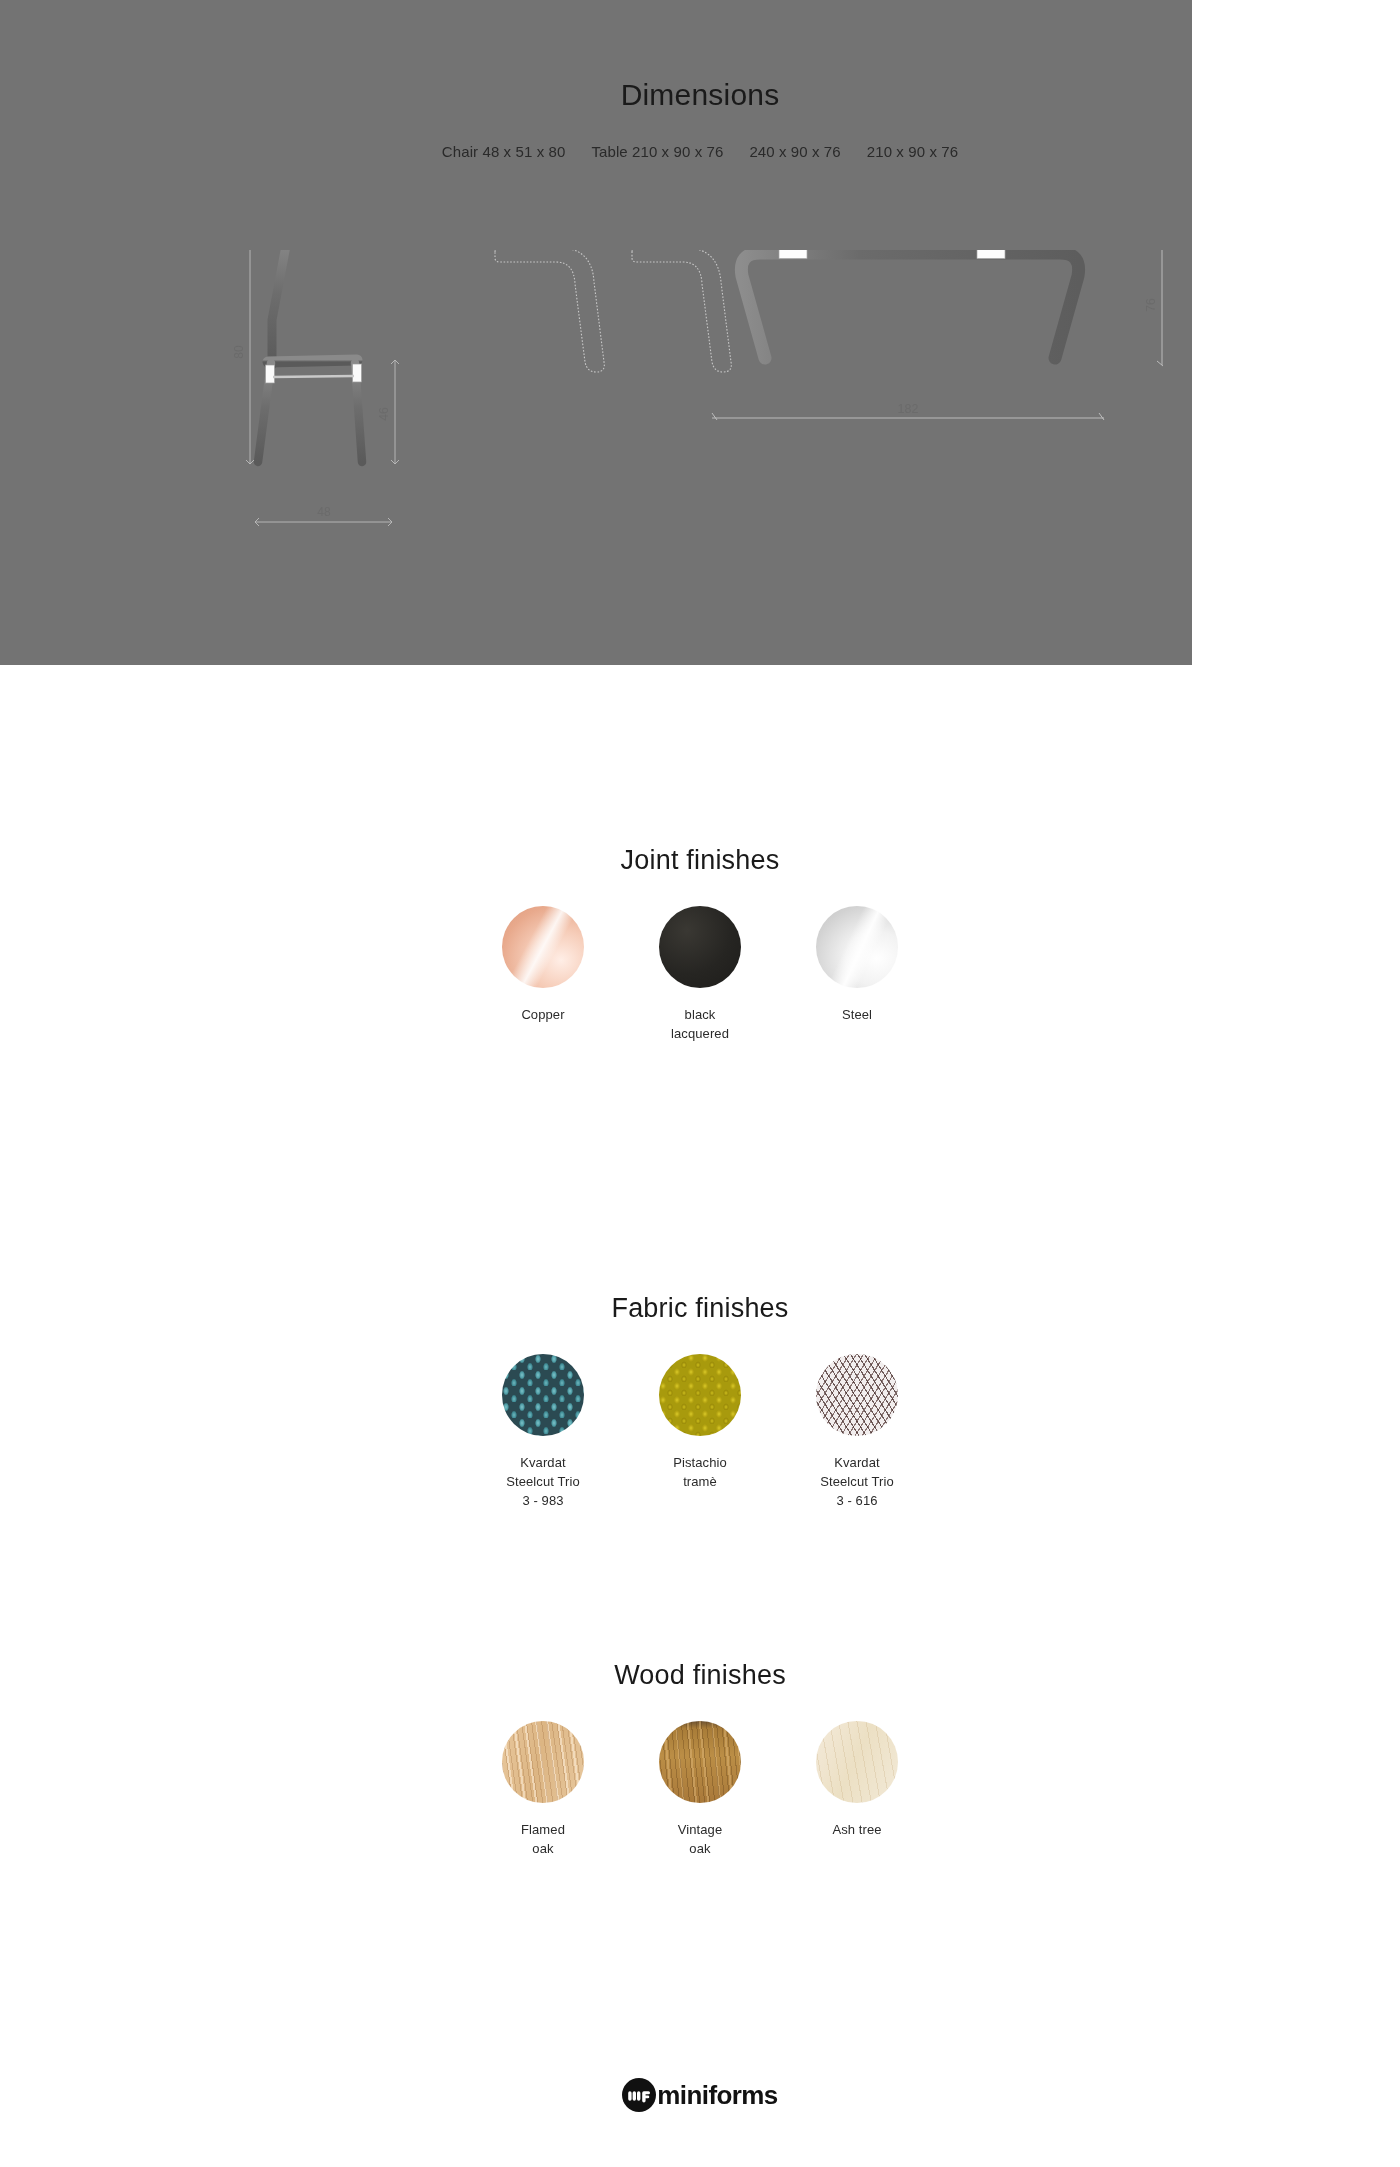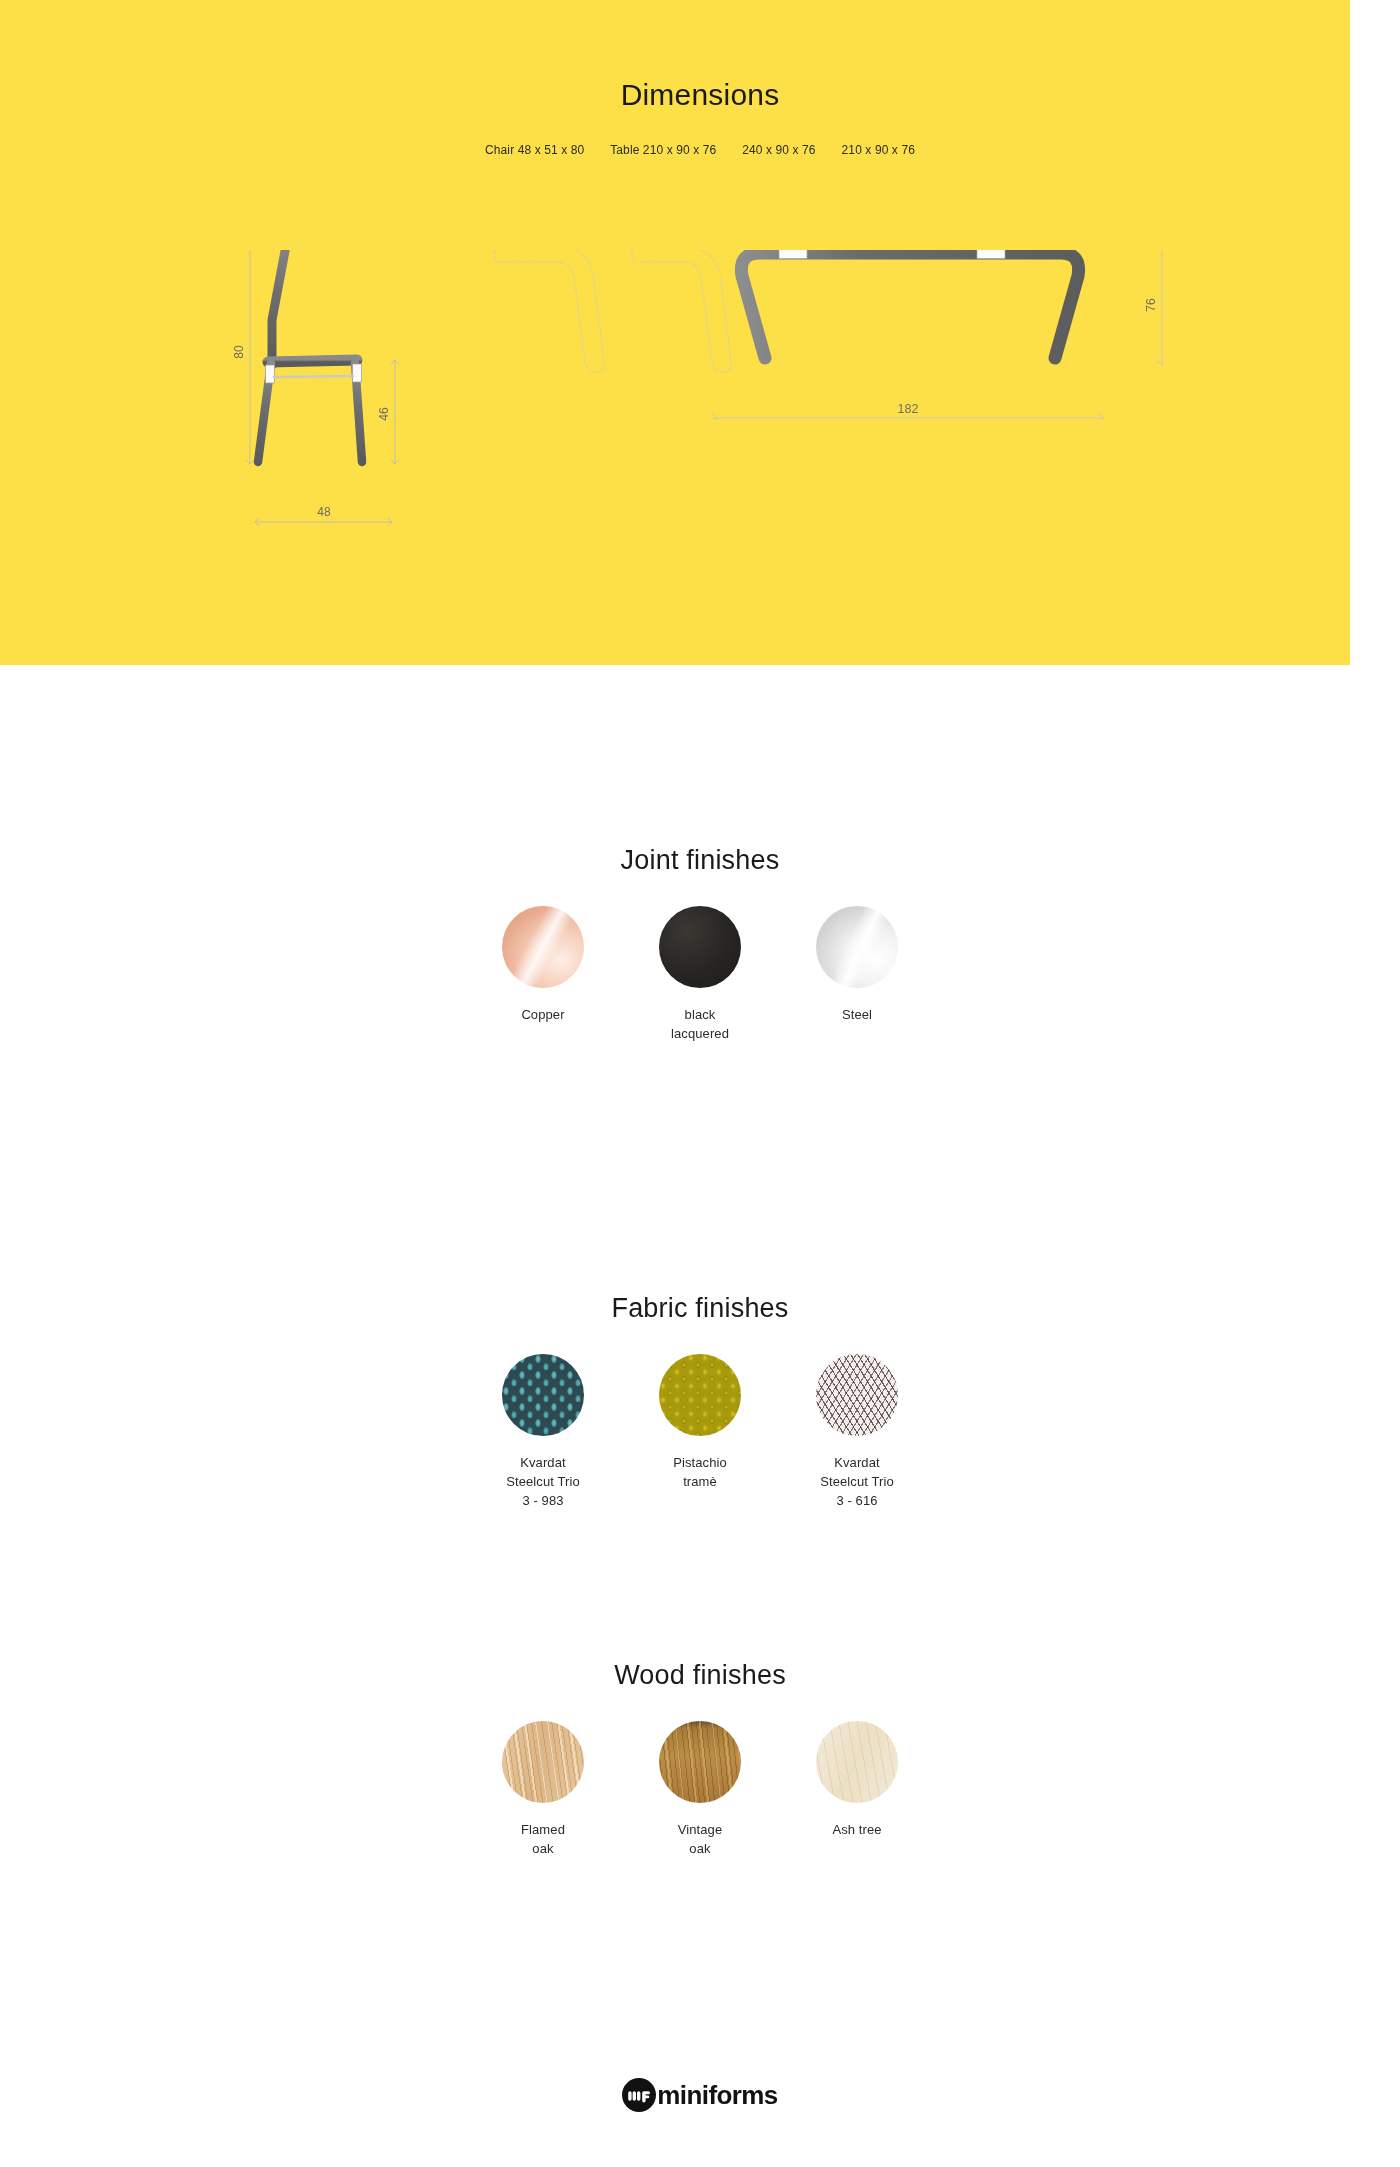--- a/index.html
+++ b/index.html
@@ -8,35 +8,35 @@
     width:1400px;
     background:#ffffff;
     font-family:"Liberation Sans", sans-serif;
     color:#1b1b1b;
     -webkit-font-smoothing:antialiased;
   }
   .page { width:1400px; height:2167px; position:relative; overflow:hidden; }
 
   
   .dimensions-panel {
-    position:absolute; left:0; top:0; width:1350px; height:665px;
-    background:#fde047;
+    position:absolute; left:0; top:0; width:1192px; height:665px;
+    background:#737373;
     text-decoration:underline;
   }
   .dim-title {
     position:absolute; left:0; top:78px; width:1400px;
     text-align:center; font-size:30px; font-weight:400;
     letter-spacing:0.2px; color:#1a1a1a;
   }
   .dim-specs {
     position:absolute; left:0; top:143px; width:1400px;
     text-align:center; font-size:0;
   }
   .dim-specs .spec {
-    display:inline-block; font-size:12px; font-weight:400;
+    display:inline-block; font-size:15px; font-weight:400;
     color:#2a2a2a; letter-spacing:0.1px; white-space:nowrap;text-align:right;
   }
   .dim-specs .spec + .spec { margin-left:26px; }
 
   .drawing-area {
     position:absolute; left:0; top:250px; width:1400px; height:320px;
   }
   .drawing-area svg { display:block; }
 
   

